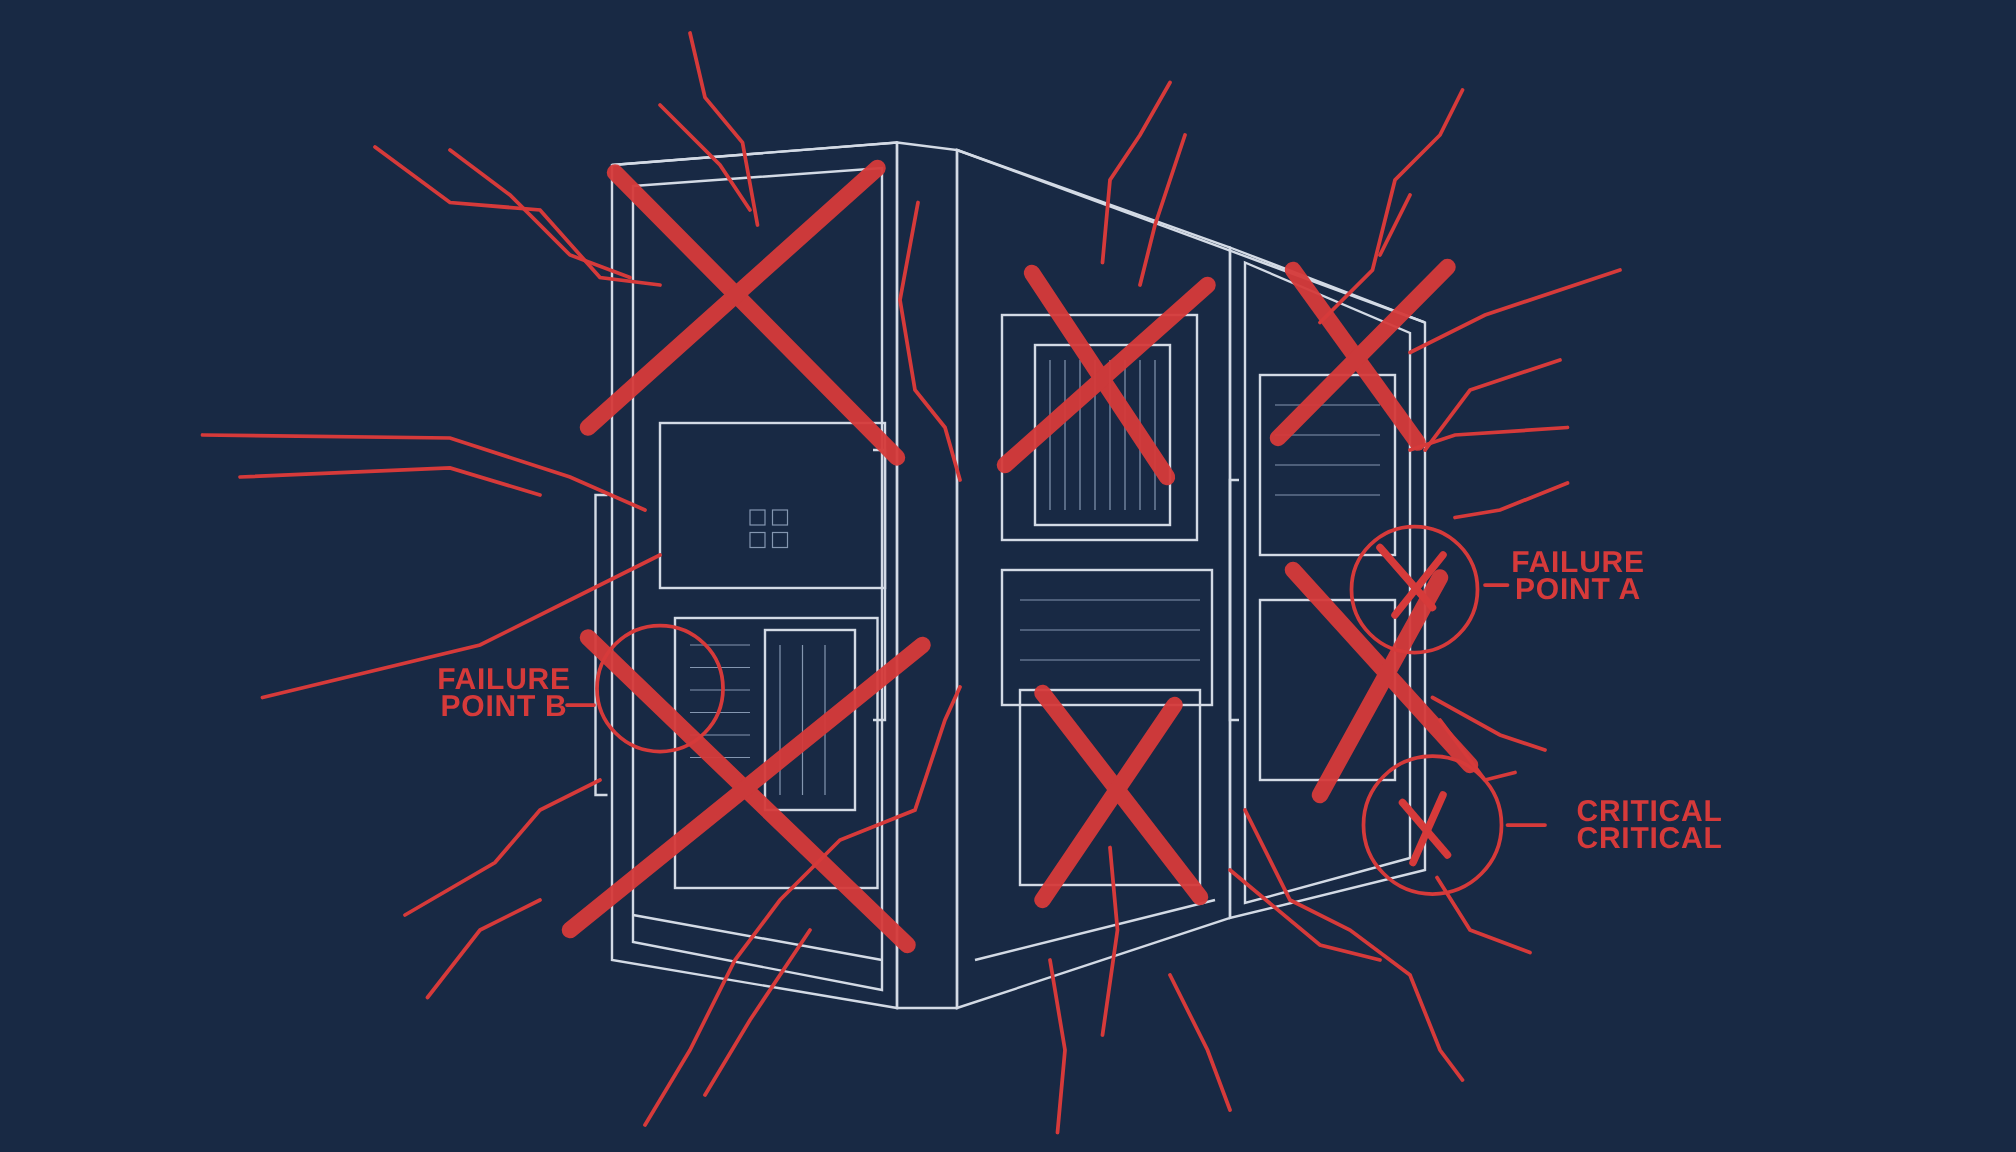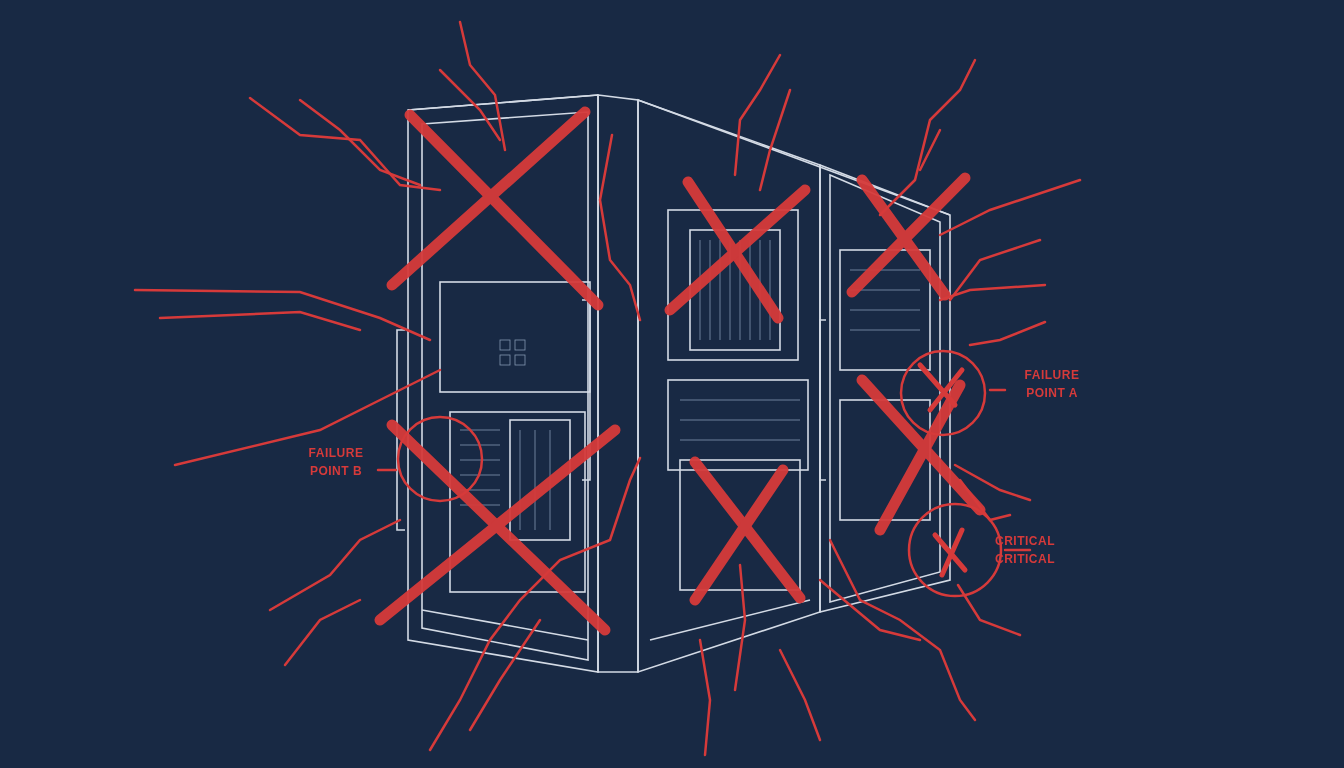--- a/index.html
+++ b/index.html
@@ -1,18 +1,18 @@
 <!DOCTYPE html>
 <html><head>
 <meta charset="utf-8">
 <style>
   html, body { margin:0; padding:0; }
   body { width:1344px; height:768px; background:#182944; overflow:hidden; position:relative; font-family:"Liberation Sans", sans-serif; }
   #stage { position:absolute; left:0; top:0; width:1344px; height:768px; }
-  .label { position:absolute; color:#d63a3a; font-weight:bold; font-size:12px; line-height:18px; letter-spacing:0.5px; text-align:center; font-family:"Liberation Sans", sans-serif; }
+  .label { position:absolute; color:#d63a3a; font-weight:bold; font-size:20px; line-height:18px; letter-spacing:0.5px; text-align:center; font-family:"Liberation Sans", sans-serif; }
 </style>
 </head>
 <body>
 
 <svg id="stage" viewBox="0 0 1344 768" xmlns="http://www.w3.org/2000/svg">
 
   <g fill="none" stroke="#e8eef7" stroke-width="1.6" opacity="0.9">
 
     <polygon points="408,110 598,95 598,672 408,640"></polygon>
     <polygon points="422,124 588,112 588,660 422,628"></polygon>
@@ -154,16 +154,16 @@
 <div class="label" style="left:1004px; top:366px; width:96px;">
   <div>FAILURE</div>
   <div>POINT A</div>
 </div>
 
 <div class="label" style="left:290px; top:444px; width:92px;">
   <div>FAILURE</div>
   <div>POINT B</div>
 </div>
 
-<div class="label" style="left:959px; top:532px; width:96px; text-align:right;">
+<div class="label" style="left:1051px; top:532px; width:96px; text-align:right;">
   <div>CRITICAL</div>
   <div>CRITICAL</div>
 </div>
 
 </body></html>

